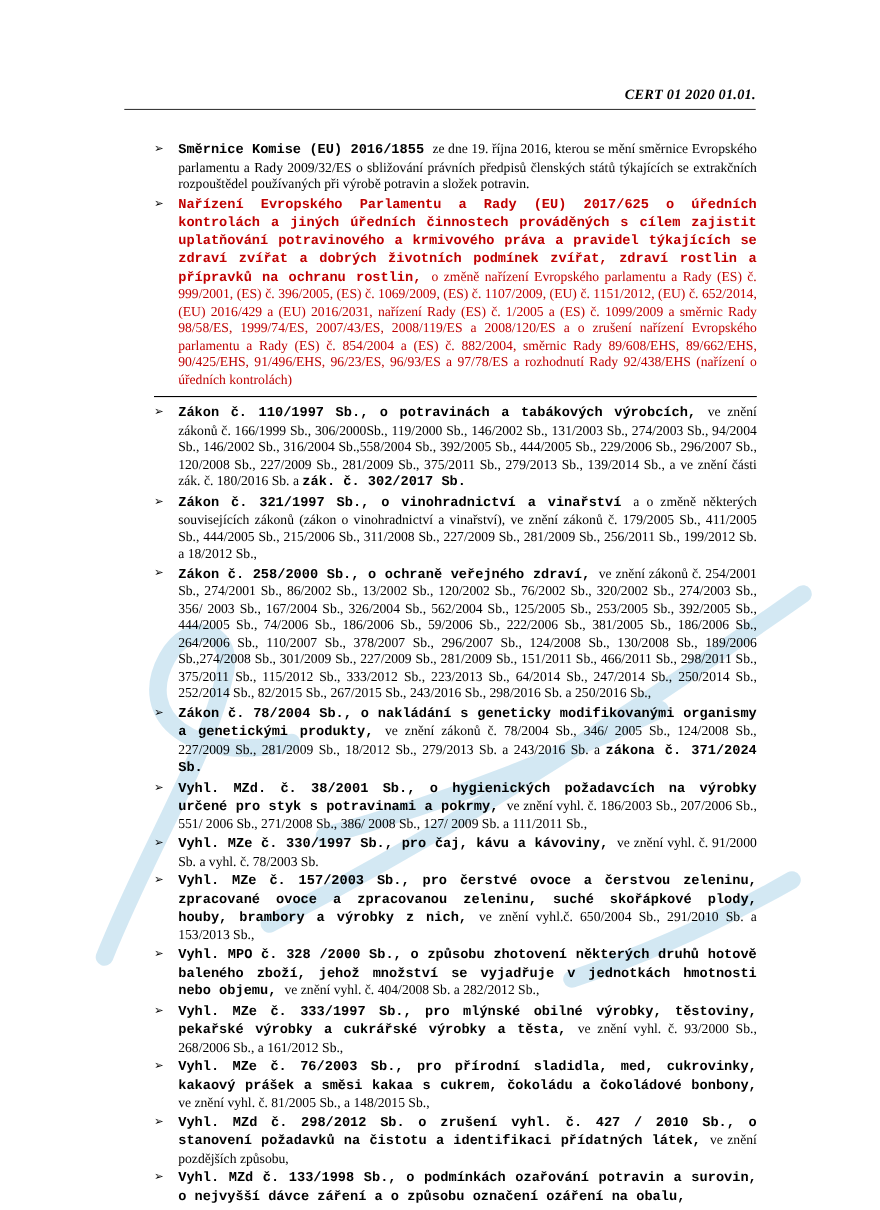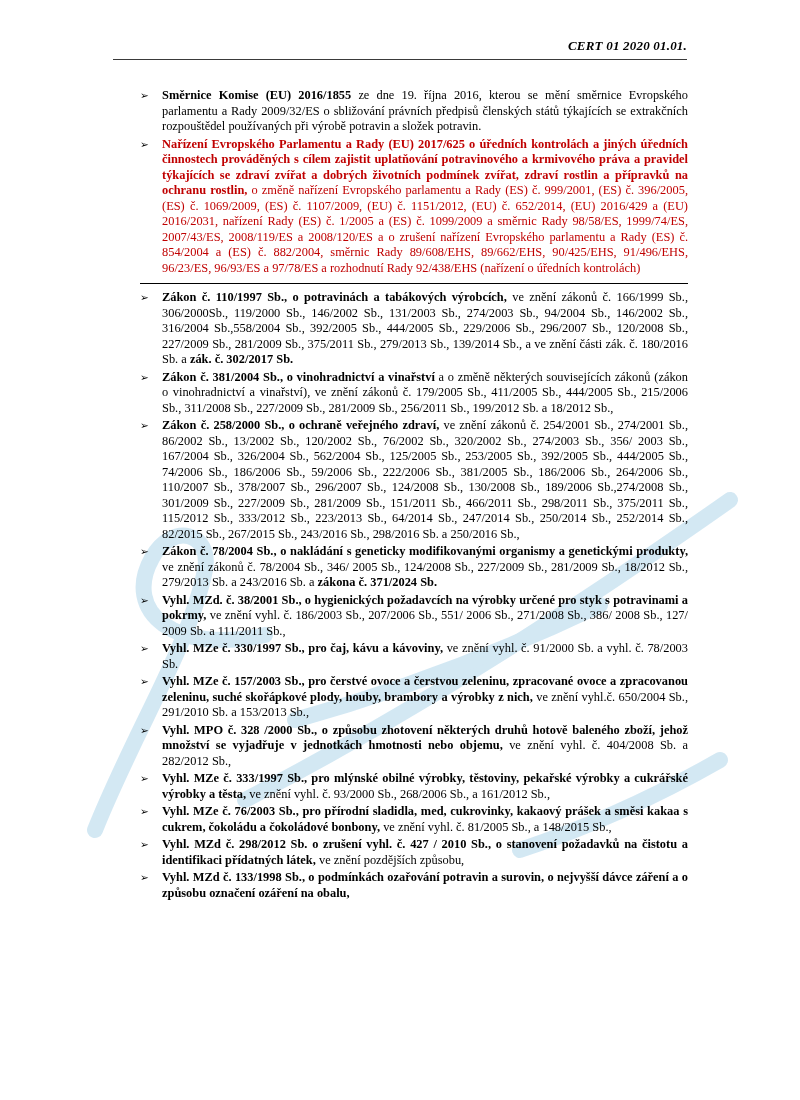--- a/index.html
+++ b/index.html
@@ -10,20 +10,21 @@
     background: #ffffff;
     font-family: "Liberation Serif", "DejaVu Serif", serif;
     color: #000;
     position: relative;
     overflow: hidden;
   }
   .page {
     position: absolute;
     inset: 0;
     background: #fff;
+    margin-top: 40px;
   }
   
   .header {
     position: absolute;
     top: 38px;
     left: 113px;
     right: 113px;
     text-align: right;
     font-size: 13px;
     font-weight: bold;
@@ -61,21 +62,21 @@
     font-family: "DejaVu Sans", sans-serif;
     font-size: 10.5px;
     line-height: 15.5px;
     color: #000;
   }
   .list-item .item-text {
     flex: 1;
     display: block;
     text-align: justify;
   }
-  .list-item .b { font-weight: bold; }
+  .list-item .b { font-weight: bold; font-family: Liberation Mono, monospace; }
   .list-item.red .item-text { color: var(--red, #c00000); }
   .divider {
     border-top: 1.2px solid #000;
     margin: 7px 0 6px 0;
     height: 0;
   }
   
   .footer {
     position: absolute;
     left: 113px;
@@ -115,21 +116,21 @@
         <span class="marker">➢</span>
         <span class="item-text"><span class="b">Nařízení Evropského Parlamentu a Rady (EU) 2017/625 o úředních kontrolách a jiných úředních činnostech prováděných s cílem zajistit uplatňování potravinového a krmivového práva a pravidel týkajících se zdraví zvířat a dobrých životních podmínek zvířat, zdraví rostlin a přípravků na ochranu rostlin, </span><span>o změně nařízení Evropského parlamentu a Rady (ES) č. 999/2001, (ES) č. 396/2005, (ES) č. 1069/2009, (ES) č. 1107/2009, (EU) č. 1151/2012, (EU) č. 652/2014, (EU) 2016/429 a (EU) 2016/2031, nařízení Rady (ES) č. 1/2005 a (ES) č. 1099/2009 a směrnic Rady 98/58/ES, 1999/74/ES, 2007/43/ES, 2008/119/ES a 2008/120/ES a o zrušení nařízení Evropského parlamentu a Rady (ES) č. 854/2004 a (ES) č. 882/2004, směrnic Rady 89/608/EHS, 89/662/EHS, 90/425/EHS, 91/496/EHS, 96/23/ES, 96/93/ES a 97/78/ES a rozhodnutí Rady 92/438/EHS (nařízení o úředních kontrolách)</span></span>
       </div>
       <div class="divider"></div>
       <div class="list-item">
         <span class="marker">➢</span>
         <span class="item-text"><span class="b">Zákon č. 110/1997 Sb., o potravinách a tabákových výrobcích, </span><span>ve znění zákonů č. 166/1999 Sb., 306/2000Sb., 119/2000 Sb., 146/2002 Sb., 131/2003 Sb., 274/2003 Sb., 94/2004 Sb., 146/2002 Sb., 316/2004 Sb.,558/2004 Sb., 392/2005 Sb., 444/2005 Sb., 229/2006 Sb., 296/2007 Sb., 120/2008 Sb., 227/2009 Sb., 281/2009 Sb., 375/2011 Sb., 279/2013 Sb., 139/2014 Sb., a ve znění části zák. č. 180/2016 Sb. a </span><span class="b">zák. č. 302/2017 Sb.</span></span>
       </div>
       <div class="list-item">
         <span class="marker">➢</span>
-        <span class="item-text"><span class="b">Zákon č. 381/2004 Sb., o vinohradnictví a vinařství </span><span>a o změně některých souvisejících zákonů (zákon o vinohradnictví a vinařství), ve znění zákonů č. 179/2005 Sb., 411/2005 Sb., 444/2005 Sb., 215/2006 Sb., 311/2008 Sb., 227/2009 Sb., 281/2009 Sb., 256/2011 Sb., 199/2012 Sb. a 18/2012 Sb.,</span></span>
+        <span class="item-text"><span class="b">Zákon č. 321/1997 Sb., o vinohradnictví a vinařství </span><span>a o změně některých souvisejících zákonů (zákon o vinohradnictví a vinařství), ve znění zákonů č. 179/2005 Sb., 411/2005 Sb., 444/2005 Sb., 215/2006 Sb., 311/2008 Sb., 227/2009 Sb., 281/2009 Sb., 256/2011 Sb., 199/2012 Sb. a 18/2012 Sb.,</span></span>
       </div>
       <div class="list-item">
         <span class="marker">➢</span>
         <span class="item-text"><span class="b">Zákon č. 258/2000 Sb., o ochraně veřejného zdraví, </span><span>ve znění zákonů č. 254/2001 Sb., 274/2001 Sb., 86/2002 Sb., 13/2002 Sb., 120/2002 Sb., 76/2002 Sb., 320/2002 Sb., 274/2003 Sb., 356/ 2003 Sb., 167/2004 Sb., 326/2004 Sb., 562/2004 Sb., 125/2005 Sb., 253/2005 Sb., 392/2005 Sb., 444/2005 Sb., 74/2006 Sb., 186/2006 Sb., 59/2006 Sb., 222/2006 Sb., 381/2005 Sb., 186/2006 Sb., 264/2006 Sb., 110/2007 Sb., 378/2007 Sb., 296/2007 Sb., 124/2008 Sb., 130/2008 Sb., 189/2006 Sb.,274/2008 Sb., 301/2009 Sb., 227/2009 Sb., 281/2009 Sb., 151/2011 Sb., 466/2011 Sb., 298/2011 Sb., 375/2011 Sb., 115/2012 Sb., 333/2012 Sb., 223/2013 Sb., 64/2014 Sb., 247/2014 Sb., 250/2014 Sb., 252/2014 Sb., 82/2015 Sb., 267/2015 Sb., 243/2016 Sb., 298/2016 Sb. a 250/2016 Sb.,</span></span>
       </div>
       <div class="list-item">
         <span class="marker">➢</span>
         <span class="item-text"><span class="b">Zákon č. 78/2004 Sb., o nakládání s geneticky modifikovanými organismy a genetickými produkty, </span><span>ve znění zákonů č. 78/2004 Sb., 346/ 2005 Sb., 124/2008 Sb., 227/2009 Sb., 281/2009 Sb., 18/2012 Sb., 279/2013 Sb. a 243/2016 Sb. a </span><span class="b">zákona č. 371/2024 Sb.</span></span>
       </div>
       <div class="list-item">

